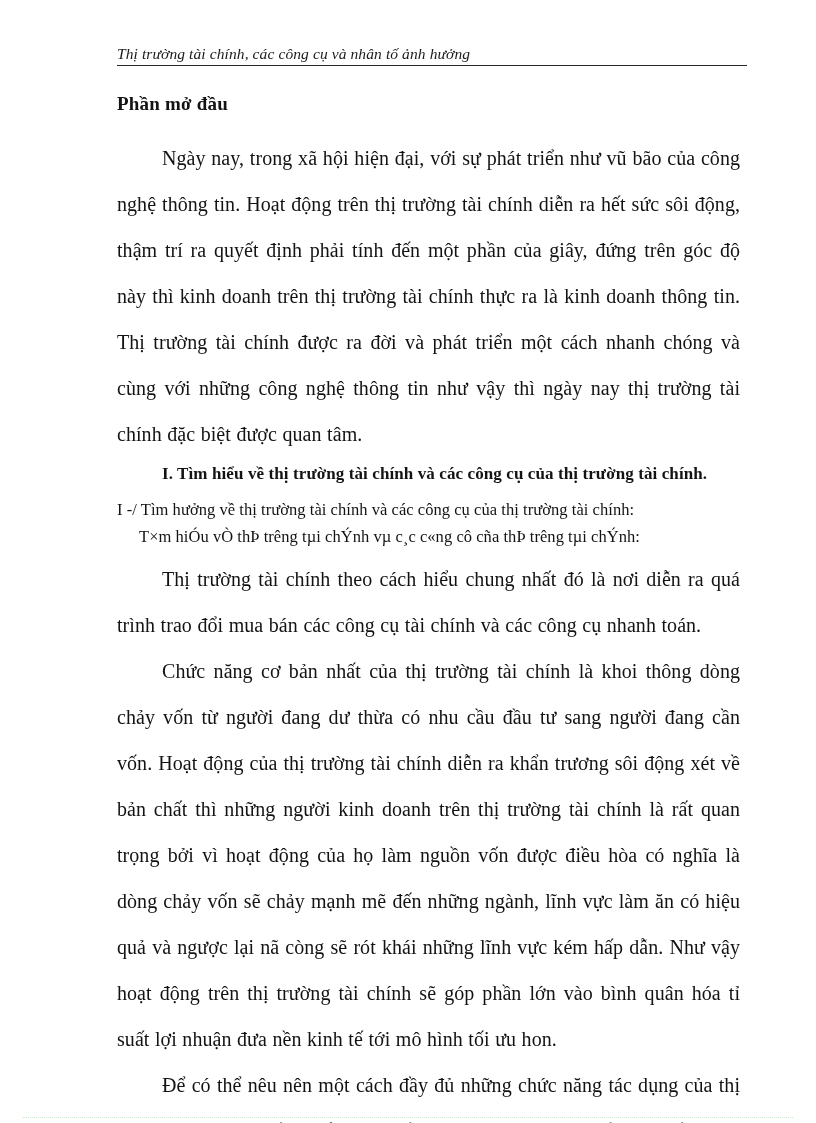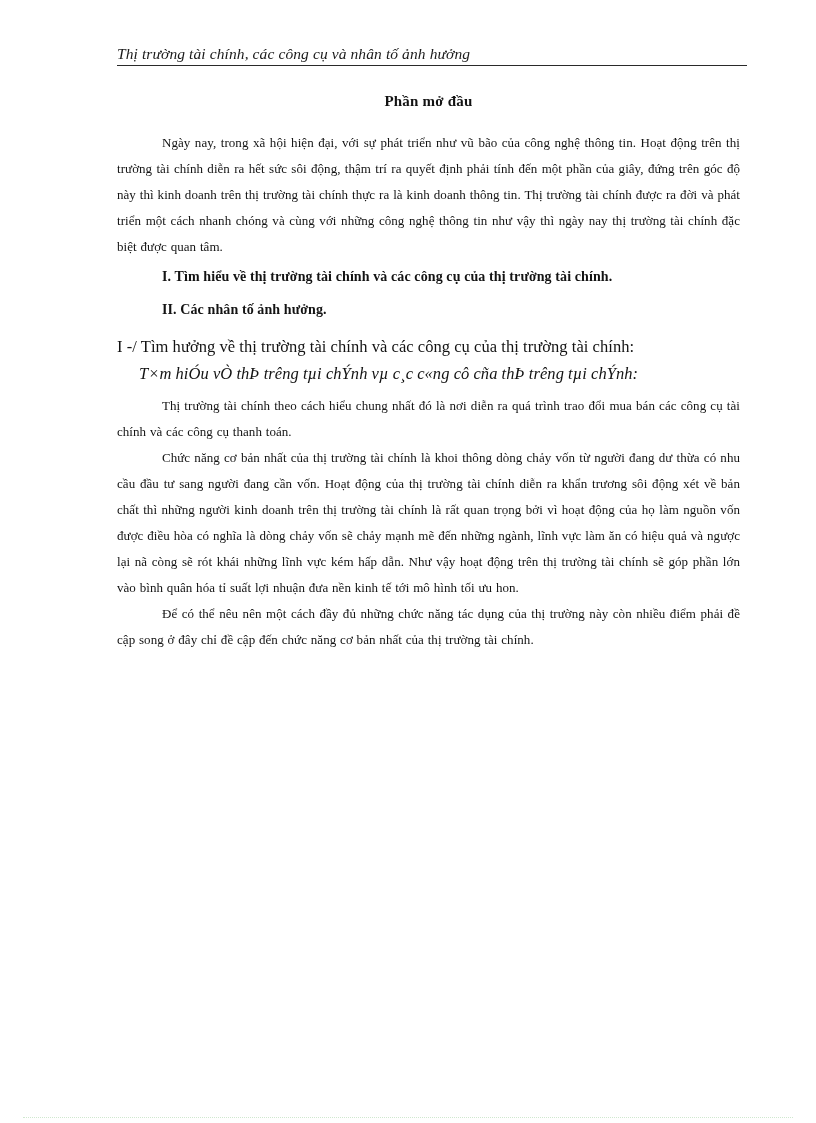--- a/index.html
+++ b/index.html
@@ -49,60 +49,60 @@
 
   
   .body-col {
     position: absolute;
     left: 117px;
     top: 92px;
     width: 623px;
   }
 
   .doc-title {
-    text-align: center;
+    text-align: left;
     font-weight: bold;
-    font-size: 15px;
+    font-size: 19px;
     line-height: 1.3;
     margin: 0 0 18px 0;
     letter-spacing: 0.2px;
   }
 
   p.para {
     margin: 0;
     text-align: justify;
     text-justify: inter-word;
-    font-size: 13px;
-    line-height: 26px;
+    font-size: 20px;
+    line-height: 46px;
     text-indent: 45px;
     letter-spacing: 0.05px;
     word-spacing: 0.5px;
     font-family: Liberation Serif, serif;
   }
 
   p.heading {
     margin: 0;
     text-align: justify;
-    font-size: 14px;
+    font-size: 17px;
     line-height: 33.5px;
     font-weight: bold;
     text-indent: 45px;
     letter-spacing: 0.1px;
   }
 
   
   p.legacy-line {
     margin: 0;
     font-size: 16.5px;
     line-height: 27px;
     text-align: justify;
     text-indent: 0;
     letter-spacing: 0.05px;
   }
-  p.legacy-line.indented { text-indent: 22px; font-style: italic; }
+  p.legacy-line.indented { text-indent: 22px; }
 
   .spacer-sm { height: 6px; }
 
   
   .bottom-rule {
     position: absolute;
     left: 23px;
     top: 1117px;
     width: 770px;
     height: 1px;
@@ -121,32 +121,31 @@
 
   <div class="body-col">
 
     <div class="doc-title">Phần mở đầu</div>
 
     <p class="para">Ngày nay, trong xã hội hiện đại, với sự phát triển như vũ bão của công nghệ thông tin. Hoạt động trên thị trường tài chính diễn ra hết sức sôi động, thậm trí ra quyết định phải tính đến một phần của giây, đứng trên góc độ này thì kinh doanh trên thị trường tài chính thực ra là kinh doanh thông tin. Thị trường tài chính được ra đời và phát triển một cách nhanh chóng và cùng với những công nghệ thông tin như vậy thì ngày nay thị trường tài chính đặc biệt được quan tâm.</p>
 
 
     <p class="heading">I. Tìm hiểu về thị trường tài chính và các công cụ của thị trường tài chính.</p>
 
-    <p class="heading">II. Các nhân tố ảnh hưởng.</p>
 
     <div class="spacer-sm"></div>
 
     <p class="legacy-line">I -/ Tìm hưởng về thị trường tài chính và các công cụ của thị trường tài chính:</p>
 
     <p class="legacy-line indented">T×m hiÓu vÒ thÞ trêng  tµi chÝnh vµ c¸c c«ng cô cña thÞ trêng  tµi chÝnh:</p>
 
     <div class="spacer-sm"></div>
 
 
-    <p class="para">Thị trường tài chính theo cách hiểu chung nhất đó là nơi diễn ra quá trình trao đổi mua bán các công cụ tài chính và các công cụ thanh toán.</p>
+    <p class="para">Thị trường tài chính theo cách hiểu chung nhất đó là nơi diễn ra quá trình trao đổi mua bán các công cụ tài chính và các công cụ nhanh toán.</p>
 
 
     <p class="para">Chức năng cơ bản nhất của thị trường tài chính là khoi thông dòng chảy vốn từ người đang dư thừa có nhu cầu đầu tư sang người đang cần vốn. Hoạt động của thị trường tài chính diễn ra khẩn trương sôi động xét về bản chất thì những người kinh doanh trên thị trường tài chính là rất quan trọng bởi vì hoạt động của họ làm nguồn vốn được điều hòa có nghĩa là dòng chảy vốn sẽ chảy mạnh mẽ đến những ngành, lĩnh vực làm ăn có hiệu quả và ngược lại nã còng sẽ rót khái những lĩnh vực kém hấp dẫn. Như vậy hoạt động trên thị trường tài chính sẽ góp phần lớn vào bình quân hóa tỉ suất lợi nhuận đưa nền kinh tế tới mô hình tối ưu hon.</p>
 
     <p class="para">Để có thể nêu nên một cách đầy đủ những chức năng tác dụng của thị trường này còn nhiều điểm phải đề cập song ở đây chỉ đề cập đến chức năng cơ bản nhất của thị trường tài chính.</p>
 
   </div>
 
   <div class="bottom-rule"></div>
 

